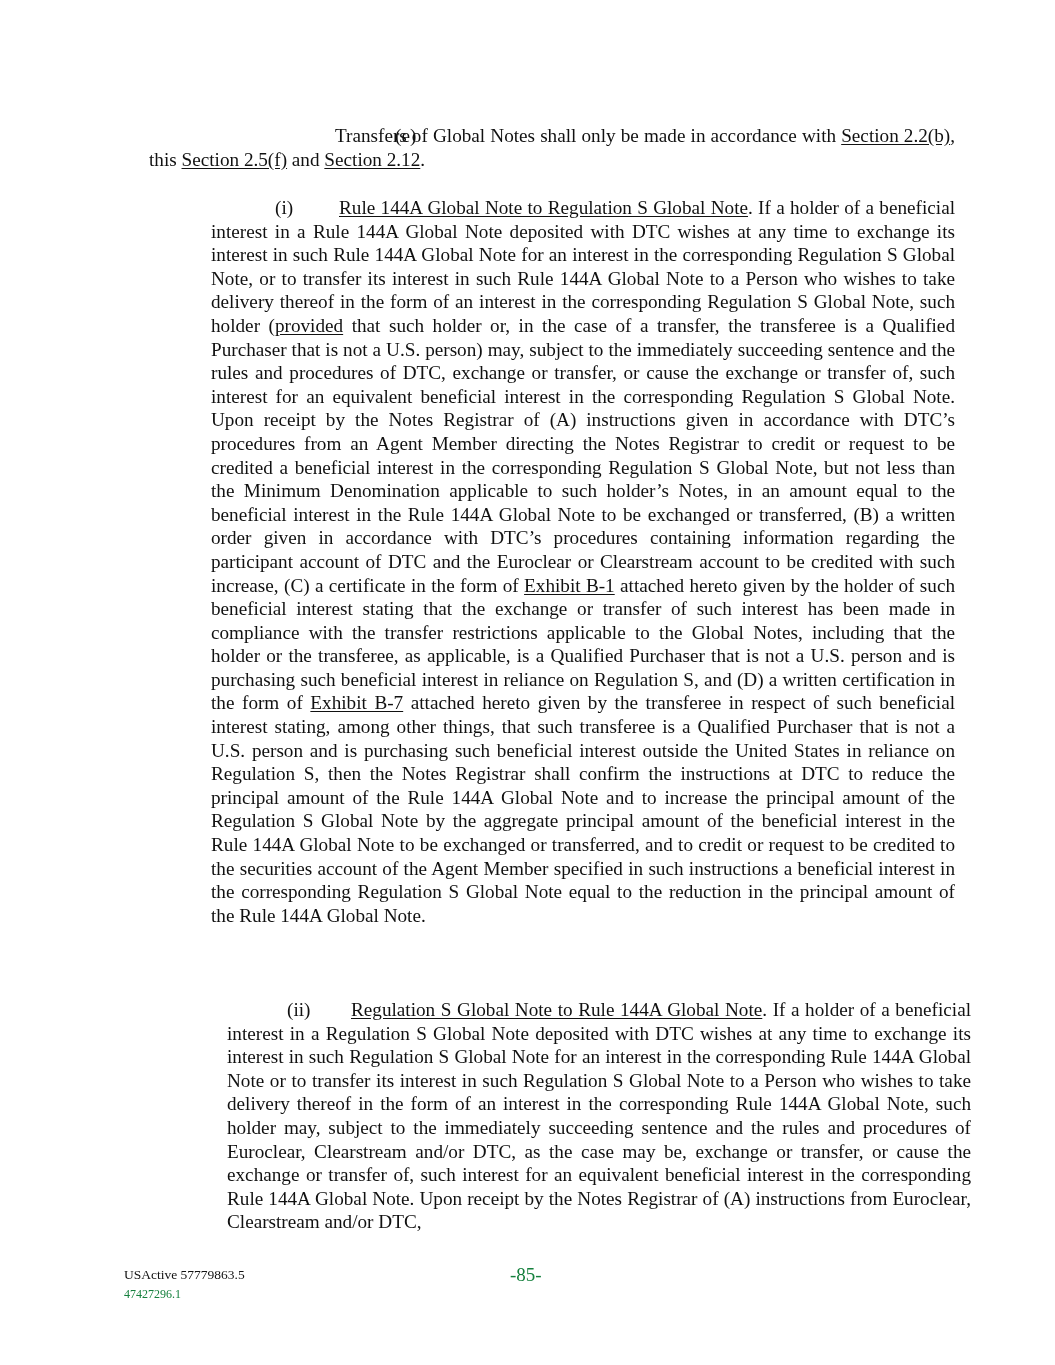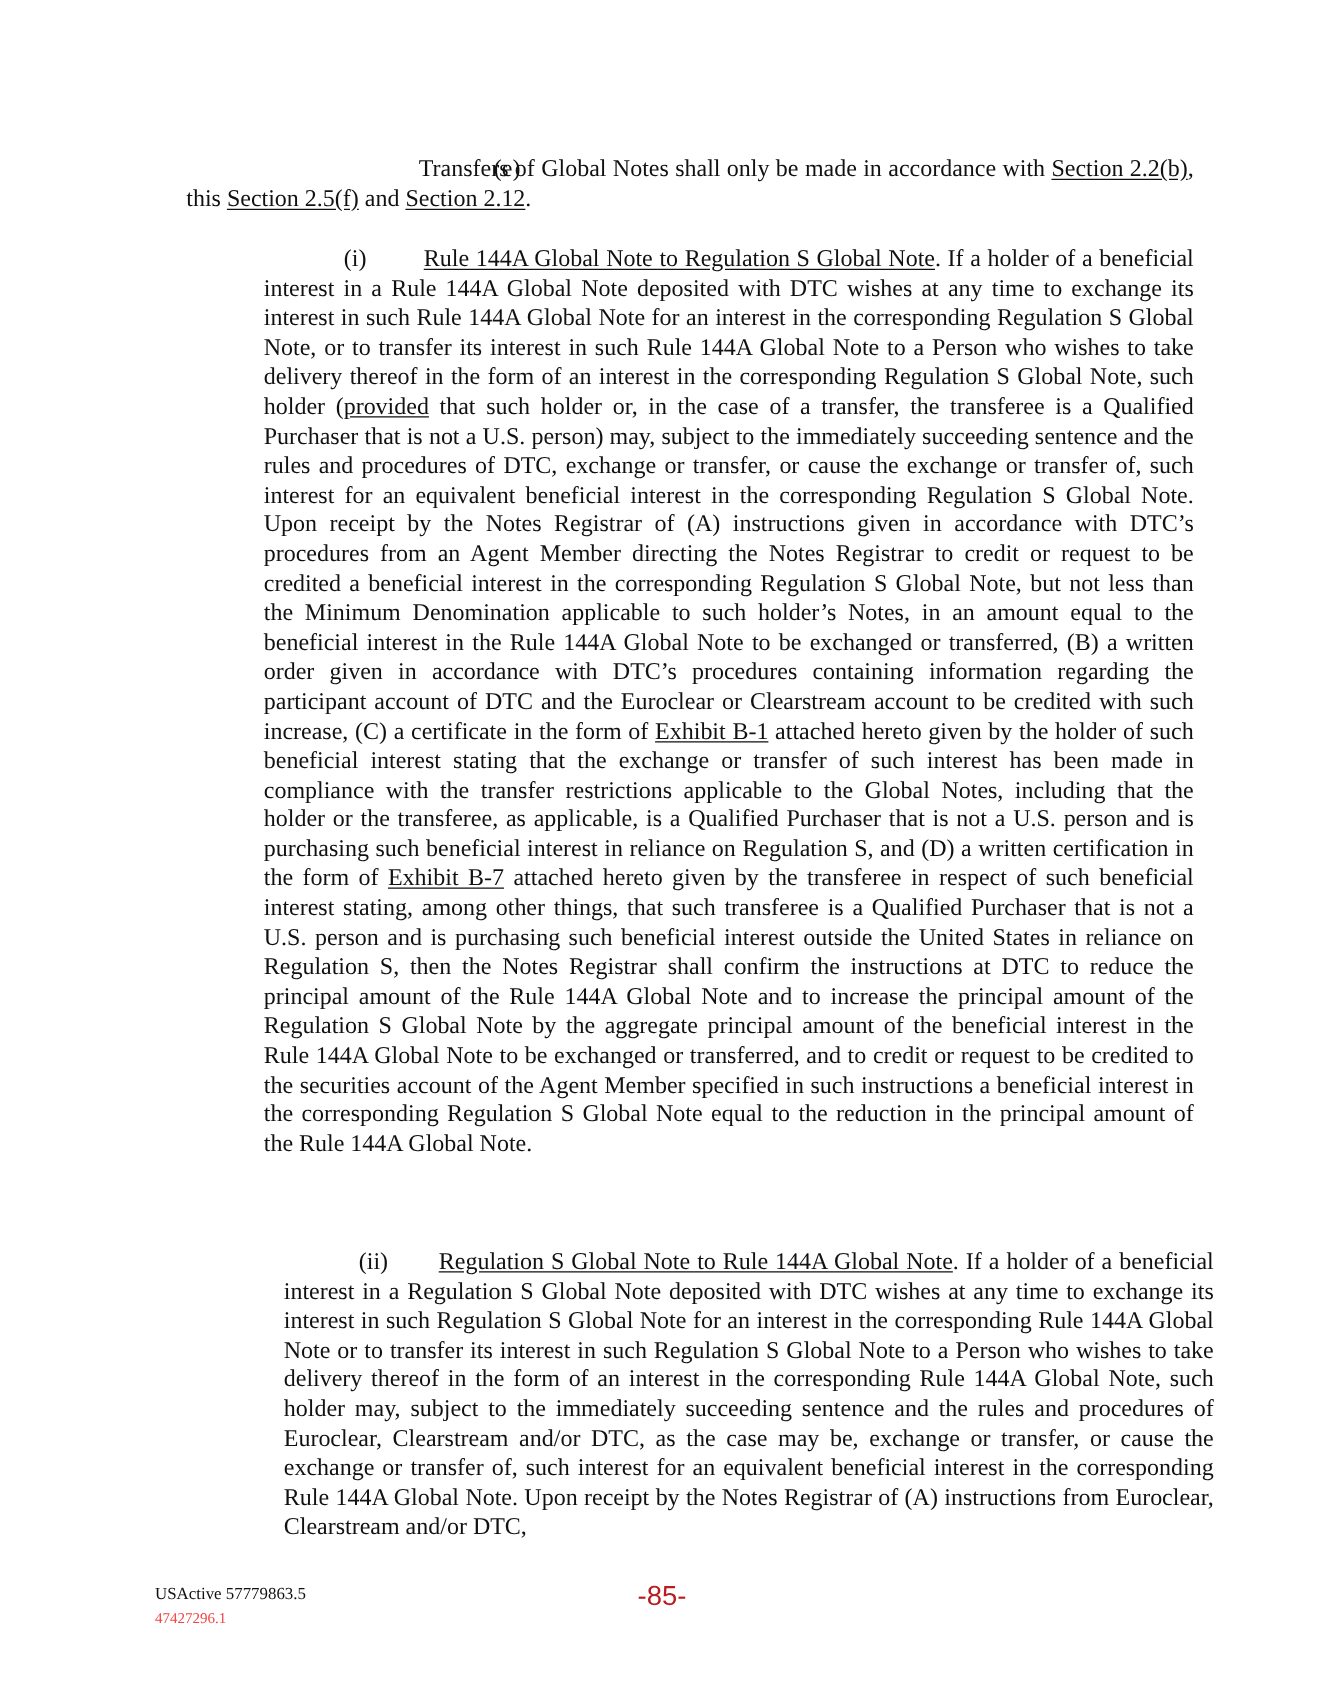--- a/index.html
+++ b/index.html
@@ -6,22 +6,22 @@
   body { width:1055px; height:1365px; position:relative; overflow:hidden; }
   .page { position:absolute; left:0; top:0; width:1055px; height:1365px; background:#fff; }
   .text { font-family:Liberation Serif, serif; font-size:19.2px; line-height:23.6px; color:#111; text-align:justify;margin-left:25px; }
   .para-e { position:absolute; left:124px; top:124px; width:806px; }
   .para-e .first { text-indent:123px; }
   .para-i { position:absolute; left:186px; top:196px; width:744px; }
   .para-ii { position:absolute; left:202px; top:998px; width:744px; }
   .lab { display:inline-block; }
   u { text-decoration:underline; text-underline-offset:2px; }
   .footer-left { position:absolute; left:124px; top:1267px; font-family:Liberation Serif, serif; font-size:13.5px; color:#111; }
-  .footer-left2 { position:absolute; left:124px; top:1287px; font-family:"Liberation Serif", serif; font-size:12px; color:#ef4444; }
-  .footer-page { position:absolute; left:510px; top:1264px; font-family:Liberation Sans, sans-serif; font-size:22px; color:#b91c1c; }
+  .footer-left2 { position:absolute; left:124px; top:1287px; font-family:"Liberation Serif", serif; font-size:12px; color:#15803d; }
+  .footer-page { position:absolute; left:510px; top:1264px; font-family:Liberation Serif, serif; font-size:19px; color:#15803d; }
 </style>
 </head>
 <body>
 
 <div class="page">
 
   <div class="text para-e">
     <div class="first">
       <span class="lab" style="width:63px">(e)</span><span>Transfers of Global Notes shall only be made in accordance with </span><u>Section 2.2(b)</u><span>, this </span><u>Section 2.5(f)</u><span> and </span><u>Section 2.12</u><span>.</span>
     </div>

